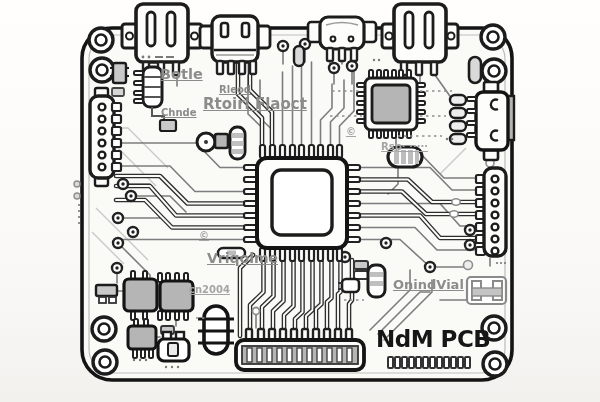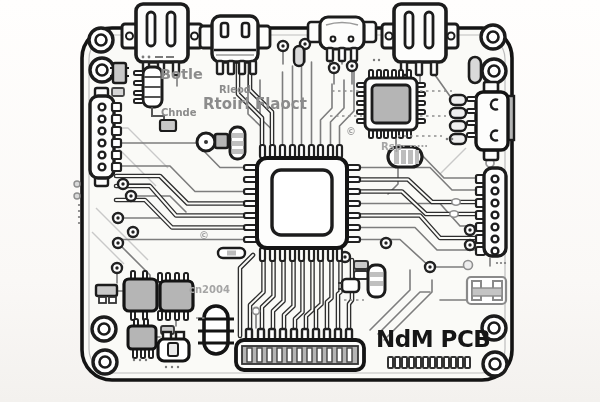--- a/index.html
+++ b/index.html
@@ -1,20 +1,20 @@
 <!DOCTYPE html>
 <html><head>
 <meta charset="utf-8">
 <style>
   html,body{margin:0;padding:0;background:#fff;}
   .canvas{position:relative;width:600px;height:402px;overflow:hidden;
           background:linear-gradient(180deg,#fffefd 0%,#faf8f6 70%,#f3f1ee 100%);
           font-family:"DejaVu Sans", sans-serif;}
   svg{position:absolute;left:0;top:0;}
-  .lbl{position:absolute;color:#8c8c8c;font-weight:600;white-space:nowrap;}
+  .lbl{position:absolute;color:#8c8c8c;font-weight:600;white-space:nowrap;text-decoration:underline;}
   .lbl-sm{color:#a5a5a5;font-weight:600;}
   .title{position:absolute;color:#161616;font-weight:800;letter-spacing:-0.5px;white-space:nowrap;}
   
   .ink{stroke:#1c1c1c;fill:#fdfdfc;}
   .tr{stroke:#7d7d7d;stroke-width:1.6;fill:none;stroke-linejoin:round;stroke-linecap:round;}
   .tro{stroke:#2e2e2e;stroke-width:4.6;fill:none;stroke-linejoin:round;stroke-linecap:round;}
   .trc{stroke:#fafaf7;stroke-width:1.9;fill:none;stroke-linejoin:round;stroke-linecap:round;}
   .ghost{stroke:#c9c9c9;stroke-width:1.4;fill:none;stroke-linejoin:round;}
   .dash{stroke:#909090;stroke-width:1.6;fill:none;stroke-dasharray:2.5 3.5;}
   .dot{fill:#7a7a7a;}
@@ -527,19 +527,21 @@
     <path class="dash" d="M196,318 h12"></path>
         <path class="dash" d="M344,300 h8"></path>
         <path class="dash" d="M356,300 h8"></path>
   </g>
 </svg>
 
 <div class="lbl" style="left:160px;top:66px;font-size:14.5px">Botle</div>
 <div class="lbl" style="left:219px;top:84px;font-size:10px">Rleod</div>
 <div class="lbl" style="left:203px;top:95px;font-size:15px">Rtoirl Flaoct</div>
 <div class="lbl" style="left:161px;top:107px;font-size:10px">Chnde</div>
+<div class="lbl" style="left:207px;top:250px;font-size:14px">Vriqolme</div>
 <div class="lbl lbl-sm" style="left:189px;top:284px;font-size:10px">cn2004</div>
+<div class="lbl" style="left:393px;top:277px;font-size:13px">OnindVial</div>
 <div class="lbl lbl-sm" style="left:381px;top:141px;font-size:10px">Rsp· ·····</div>
 <div class="lbl lbl-sm" style="left:346px;top:126px;font-size:10px">©</div>
 <div class="lbl lbl-sm" style="left:199px;top:230px;font-size:10px">©</div>
 
 <div class="title" style="left:376px;top:326px;font-size:23px">NdM PCB</div>
 </div>
 
 </body></html>

